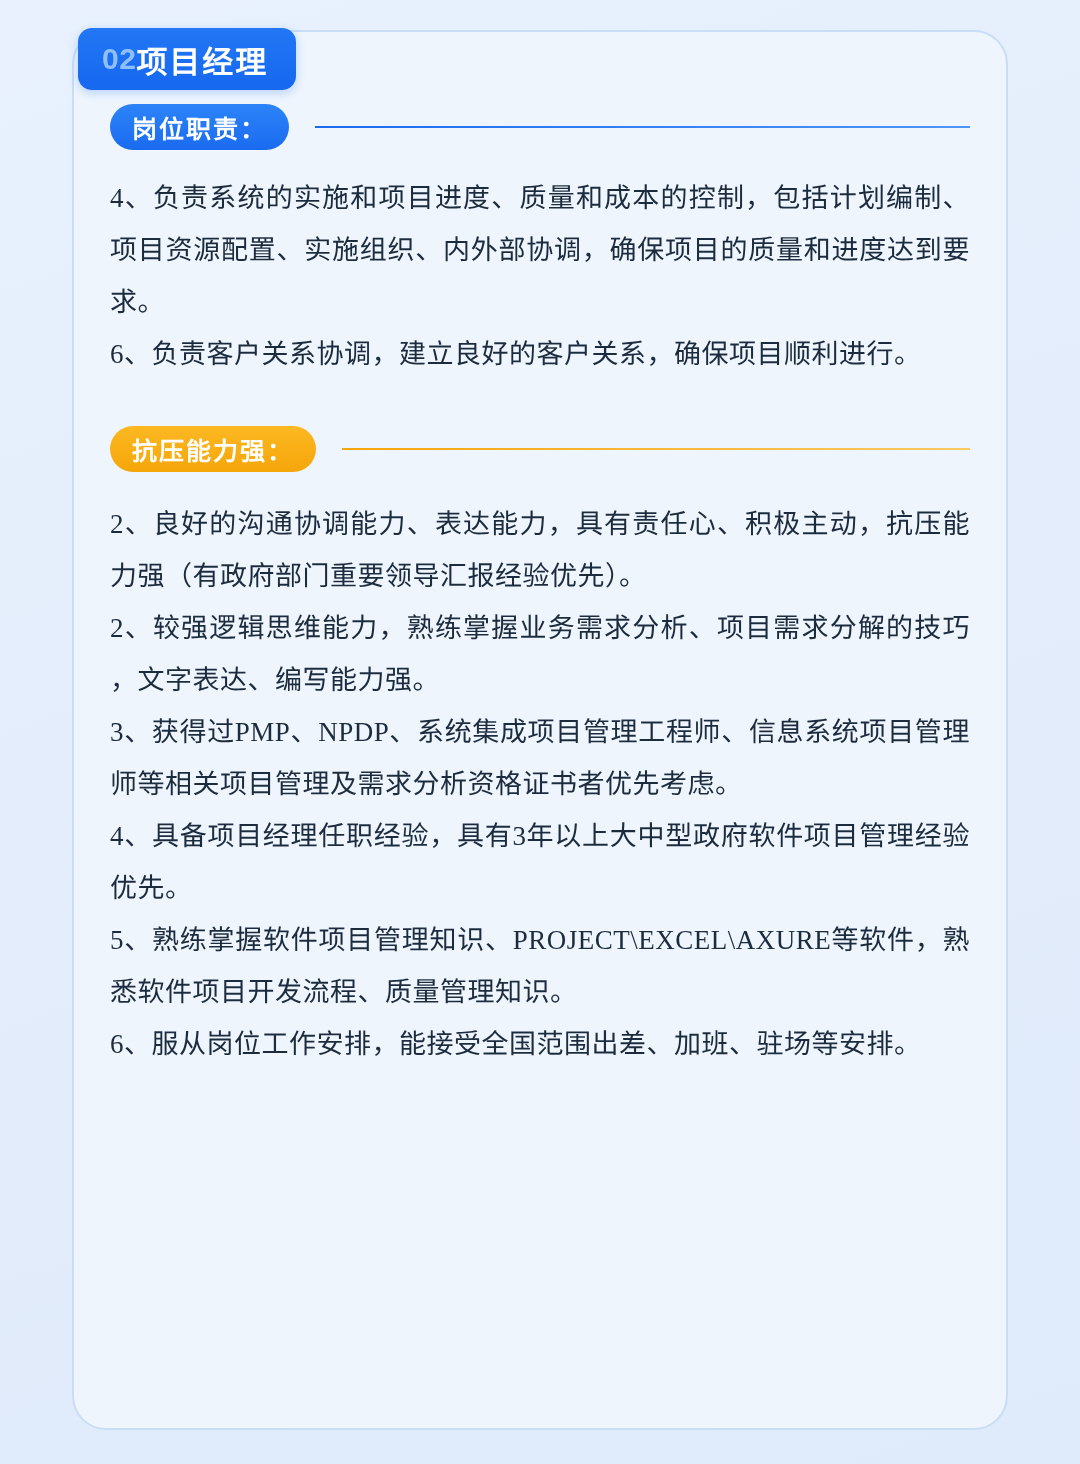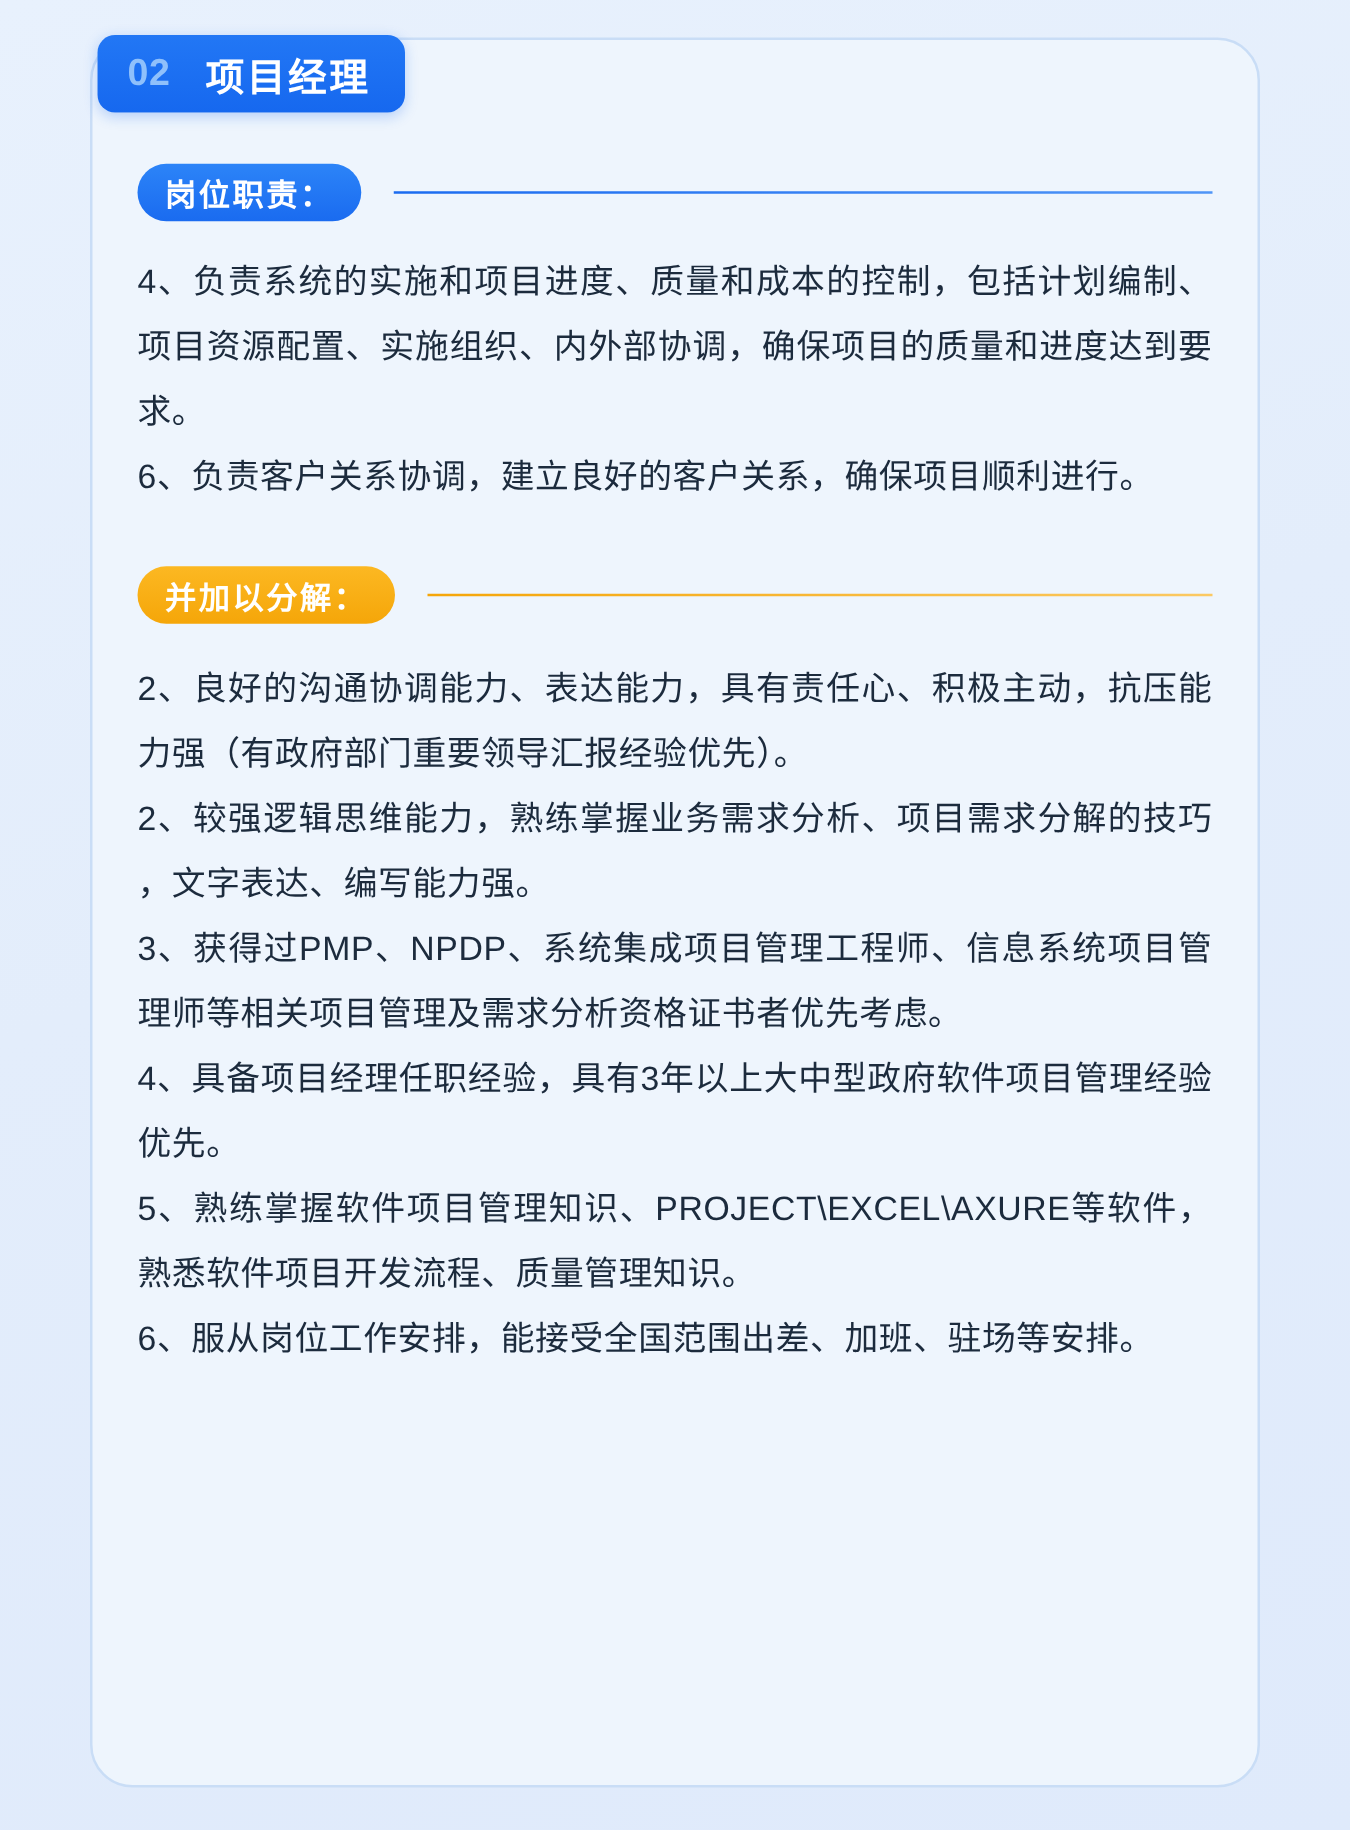--- a/index.html
+++ b/index.html
@@ -33,21 +33,21 @@
   }
   
   .section-tag {
     position: absolute;
     left: 78px;
     top: 28px;
     height: 62px;
     padding: 0 28px 0 24px;
     display: flex;
     align-items: center;
-    gap: 28px;
+    gap: 0;
     background: linear-gradient(180deg, #2277f5 0%, #1668ef 100%);
     border-radius: 14px;
     box-shadow: 0 3px 10px rgba(22,104,239,0.25);
     z-index: 5;
   }
   .section-num {
     color: #8fc0fb;
     font-size: 30px;
     font-weight: bold;
     letter-spacing: 0.5px;
@@ -55,22 +55,23 @@
   .section-title {
     color: #ffffff;
     font-size: 31px;
     font-weight: bold;
     letter-spacing: 2px;
   }
 
   .content {
     position: absolute;
     left: 110px;
-    top: 127px;
+    top: 100px;
     width: 860px;
+    font-family: Liberation Serif, serif;
   }
 
   
   .head-row {
     display: flex;
     align-items: center;
     width: 100%;
   }
   .pill {
     height: 46px;
@@ -138,21 +139,21 @@
         <div class="rule rule-blue"></div>
       </div>
       <ul class="body-list">
         <li>4、负责系统的实施和项目进度、质量和成本的控制，包括计划编制、项目资源配置、实施组织、内外部协调，确保项目的质量和进度达到要求。</li>
         <li>6、负责客户关系协调，建立良好的客户关系，确保项目顺利进行。</li>
       </ul>
     </div>
 
     <div class="block-reqs">
       <div class="head-row">
-        <div class="pill pill-orange">并加以分解：</div>
+        <div class="pill pill-orange">抗压能力强：</div>
         <div class="rule rule-orange"></div>
       </div>
       <ul class="body-list">
         <li>2、良好的沟通协调能力、表达能力，具有责任心、积极主动，抗压能力强（有政府部门重要领导汇报经验优先）。</li>
         <li>2、较强逻辑思维能力，熟练掌握业务需求分析、项目需求分解的技巧 ，文字表达、编写能力强。</li>
         <li>3、获得过PMP、NPDP、系统集成项目管理工程师、信息系统项目管理师等相关项目管理及需求分析资格证书者优先考虑。</li>
         <li>4、具备项目经理任职经验，具有3年以上大中型政府软件项目管理经验优先。</li>
         <li>5、熟练掌握软件项目管理知识、PROJECT\EXCEL\AXURE等软件，熟悉软件项目开发流程、质量管理知识。</li>
         <li>6、服从岗位工作安排，能接受全国范围出差、加班、驻场等安排。</li>
       </ul>

